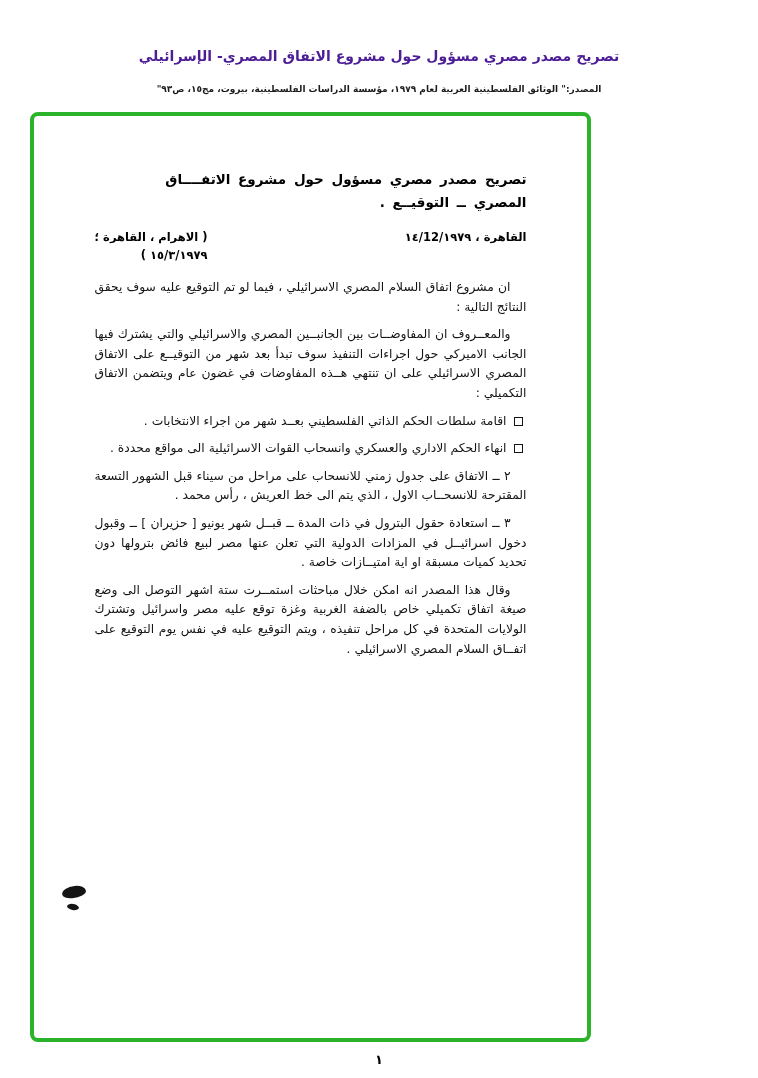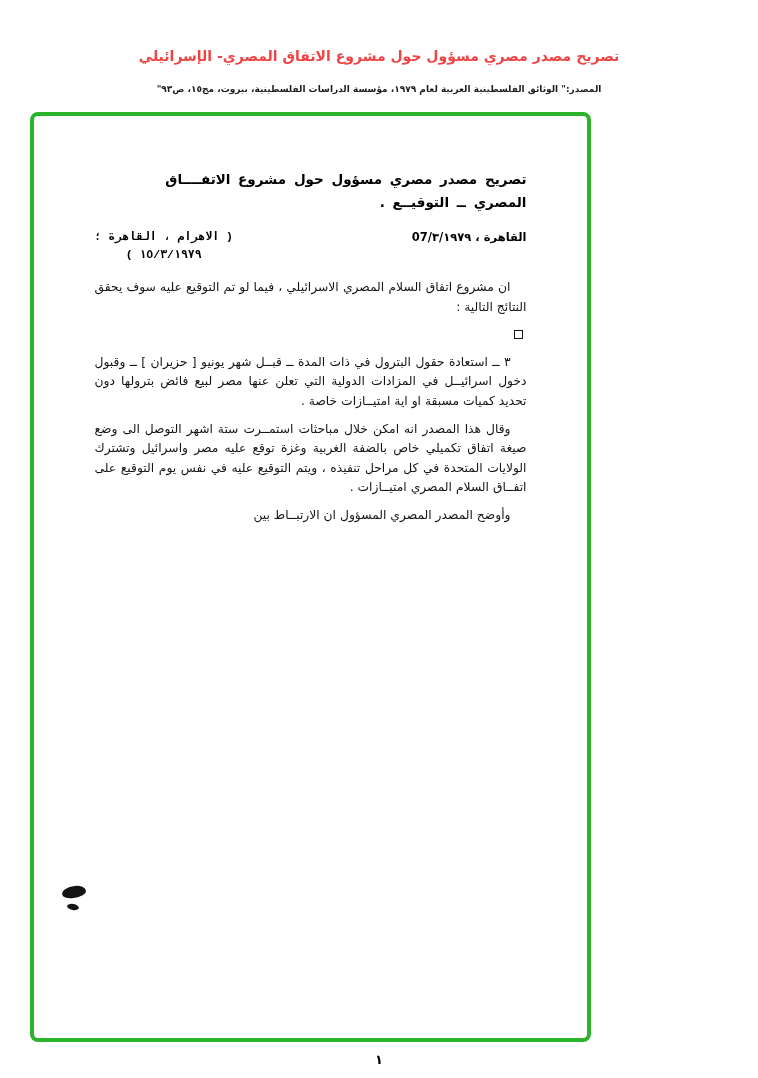--- a/index.html
+++ b/index.html
@@ -6,21 +6,21 @@
   html,body { background:#ffffff; }
   body {
     width:758px; height:1078px; position:relative;
     font-family:"DejaVu Sans", sans-serif; color:#111;
     overflow:hidden;
   }
   .top-title {
     position:absolute; top:48px; left:0; width:100%;
     text-align:center; direction:rtl;
     font-weight:bold; font-size:14px; letter-spacing:.2px;
-    color:#ef4444;
+    color:#4c1d95;
   }
   .top-source {
     position:absolute; top:84px; left:0; width:100%;
     text-align:center; direction:rtl;
     font-weight:bold; font-size:9px; color:#1c1c1c;
   }
   .doc-frame {
     position:absolute; top:112px; left:30px;
     width:561px; height:930px;
     background:#fff;
@@ -33,21 +33,21 @@
   }
   .doc-title {
     font-weight:bold; font-size:13.5px; line-height:23px;
     word-spacing:3px; margin-bottom:14px; color:#000;
   }
   .dateline {
     display:flex; justify-content:space-between; align-items:flex-start;
     font-weight:bold; font-size:11.5px; line-height:18px;
     margin-bottom:14px; color:#000;
   }
-  .dateline-left { text-align:center;font-family:Liberation Mono, monospace; }
+  .dateline-left { text-align:right; }
   .doc-body p {
     font-size:12.3px; line-height:19.6px;
     text-align:justify; margin:8px 0 2px 0;
   }
   .doc-para { text-indent:16px; }
   .doc-item { text-indent:0; padding-right:4px; }
   .sq {
     display:inline-block; width:9px; height:9px;
     border:1.6px solid #141414; background:#fff;
     margin-left:7px; vertical-align:-1px;
@@ -78,33 +78,35 @@
 
 <div class="doc-frame">
   <div class="doc-inner">
 
     <div class="doc-title">
       <span>تصريح مصدر مصري مسؤول حول مشروع الاتفــــاق</span><br>
       <span>المصري ــ التوقيــع .</span>
     </div>
 
     <div class="dateline">
-      <div class="dateline-right">القاهرة ، 07/٣/١٩٧٩</div>
+      <div class="dateline-right">القاهرة ، ١٤/12/١٩٧٩</div>
       <div class="dateline-left">
         <span>( الاهرام ، القاهرة ؛</span><br>
         <span>١٥/٣/١٩٧٩ )</span>
       </div>
     </div>
 
     <div class="doc-body" id="doc-body">
         <p class="doc-para">ان مشروع اتفاق السلام المصري الاسرائيلي ، فيما لو تم التوقيع عليه سوف يحقق النتائج التالية :</p>
-        <p class="doc-item"><span class="sq"></span></p>
+        <p class="doc-para">والمعــروف ان المفاوضــات بين الجانبــين المصري والاسرائيلي والتي يشترك فيها الجانب الاميركي حول اجراءات التنفيذ سوف تبدأ بعد شهر من التوقيــع على الاتفاق المصري الاسرائيلي على ان تنتهي هــذه المفاوضات في غضون عام ويتضمن الاتفاق التكميلي :</p>
+        <p class="doc-item"><span class="sq"></span><span>اقامة سلطات الحكم الذاتي الفلسطيني بعــد شهر من اجراء الانتخابات .</span></p>
+        <p class="doc-item"><span class="sq"></span><span>انهاء الحكم الاداري والعسكري وانسحاب القوات الاسرائيلية الى مواقع محددة .</span></p>
+        <p class="doc-para">٢ ــ الاتفاق على جدول زمني للانسحاب على مراحل من سيناء قبل الشهور التسعة المقترحة للانسحــاب الاول ، الذي يتم الى خط العريش ، رأس محمد .</p>
         <p class="doc-para">٣ ــ استعادة حقول البترول في ذات المدة ــ قبــل شهر يونيو [ حزيران ] ــ وقبول دخول اسرائيــل في المزادات الدولية التي تعلن عنها مصر لبيع فائض بترولها دون تحديد كميات مسبقة او اية امتيــازات خاصة .</p>
-        <p class="doc-para">وقال هذا المصدر انه امكن خلال مباحثات استمــرت ستة اشهر التوصل الى وضع صيغة اتفاق تكميلي خاص بالضفة الغربية وغزة توقع عليه مصر واسرائيل وتشترك الولايات المتحدة في كل مراحل تنفيذه ، ويتم التوقيع عليه في نفس يوم التوقيع على اتفــاق السلام المصري امتيــازات .</p>
-        <p class="doc-para">وأوضح المصدر المصري المسؤول ان الارتبــاط بين</p>
+        <p class="doc-para">وقال هذا المصدر انه امكن خلال مباحثات استمــرت ستة اشهر التوصل الى وضع صيغة اتفاق تكميلي خاص بالضفة الغربية وغزة توقع عليه مصر واسرائيل وتشترك الولايات المتحدة في كل مراحل تنفيذه ، ويتم التوقيع عليه في نفس يوم التوقيع على اتفــاق السلام المصري الاسرائيلي .</p>
       </div>
 
   </div>
 
   <div class="ink-blob b1"></div>
   <div class="ink-blob b2"></div>
 </div>
 
 <div class="page-number">١</div>
 

